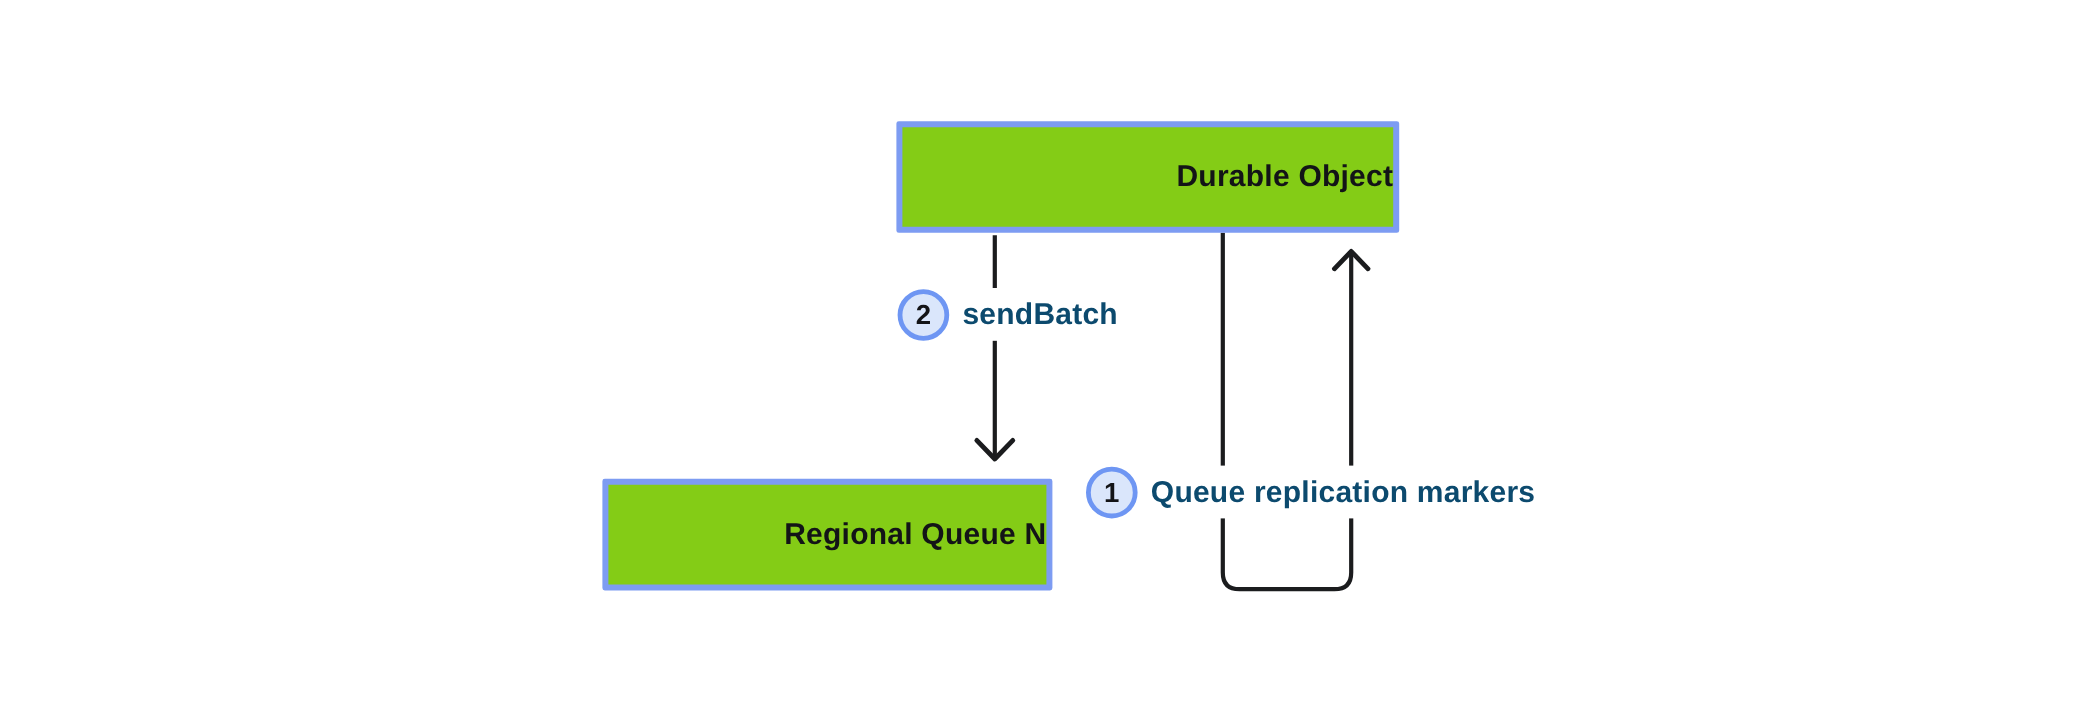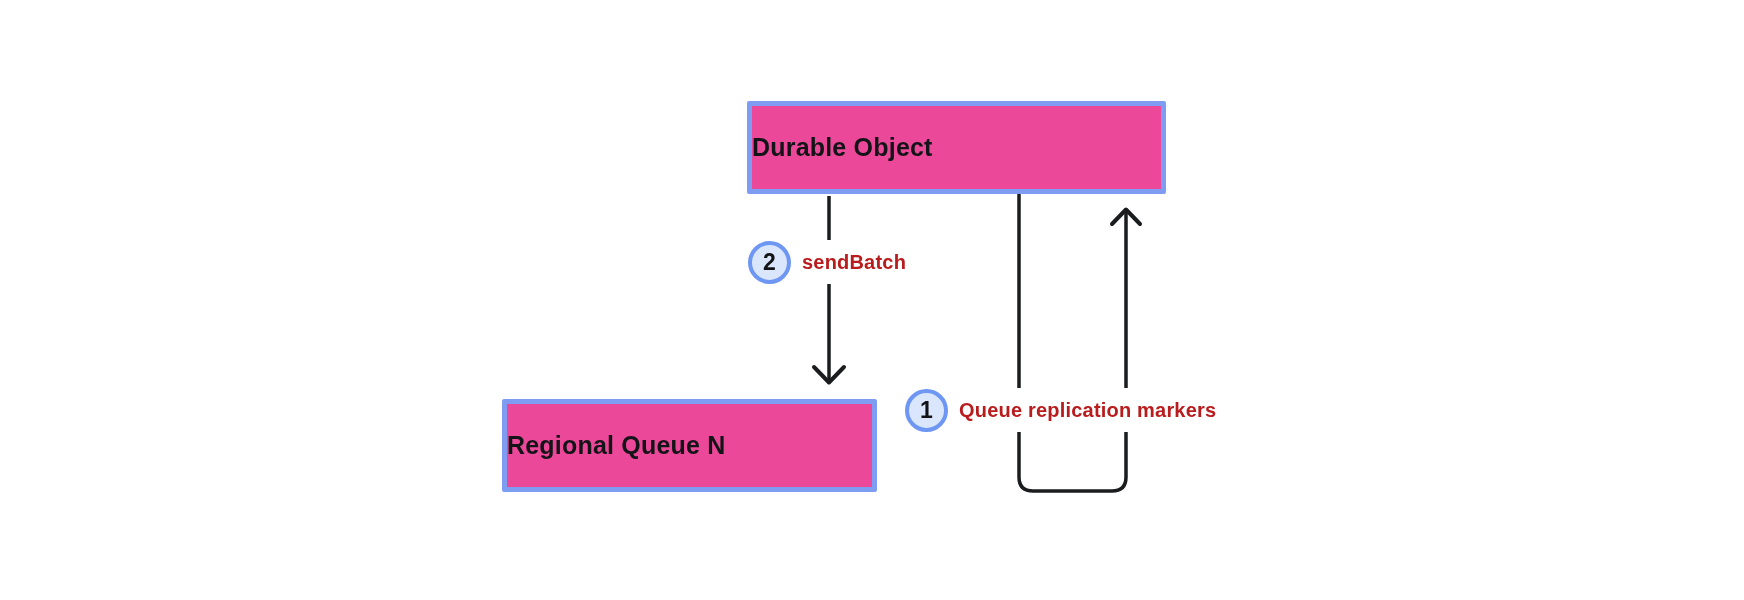--- a/index.html
+++ b/index.html
@@ -17,26 +17,26 @@
   }
   .connectors {
     position: absolute;
     left: 0;
     top: 0;
     z-index: 1;
   }
   .node {
     position: absolute;
     box-sizing: border-box;
-    background: #ec4899;
+    background: #84cc16;
     border: 5px solid #7d9cf2;
     border-radius: 2px;
     display: flex;
     align-items: center;
-    justify-content: flex-start;
+    justify-content: flex-end;
     z-index: 2;
   }
   .node-label {
     font-size: 25px;
     font-weight: 700;
     color: #131417;
     letter-spacing: 0.2px;
     white-space: nowrap;
   }
   .node-durable {
@@ -79,23 +79,23 @@
     display: flex;
     align-items: center;
     justify-content: center;
     font-size: 23px;
     font-weight: 700;
     color: #131417;
     flex: 0 0 auto;
   }
   .edge-text {
     margin-left: 11px;
-    font-size: 20px;
+    font-size: 25px;
     font-weight: 700;
-    color: #b91c1c;
+    color: #0c4a6e;
     white-space: nowrap;
     letter-spacing: 0.2px;
   }
 </style>
 </head>
 <body>
 
 <div class="canvas">
 
   <svg class="connectors" width="1744" height="600" viewBox="0 0 1744 600">

